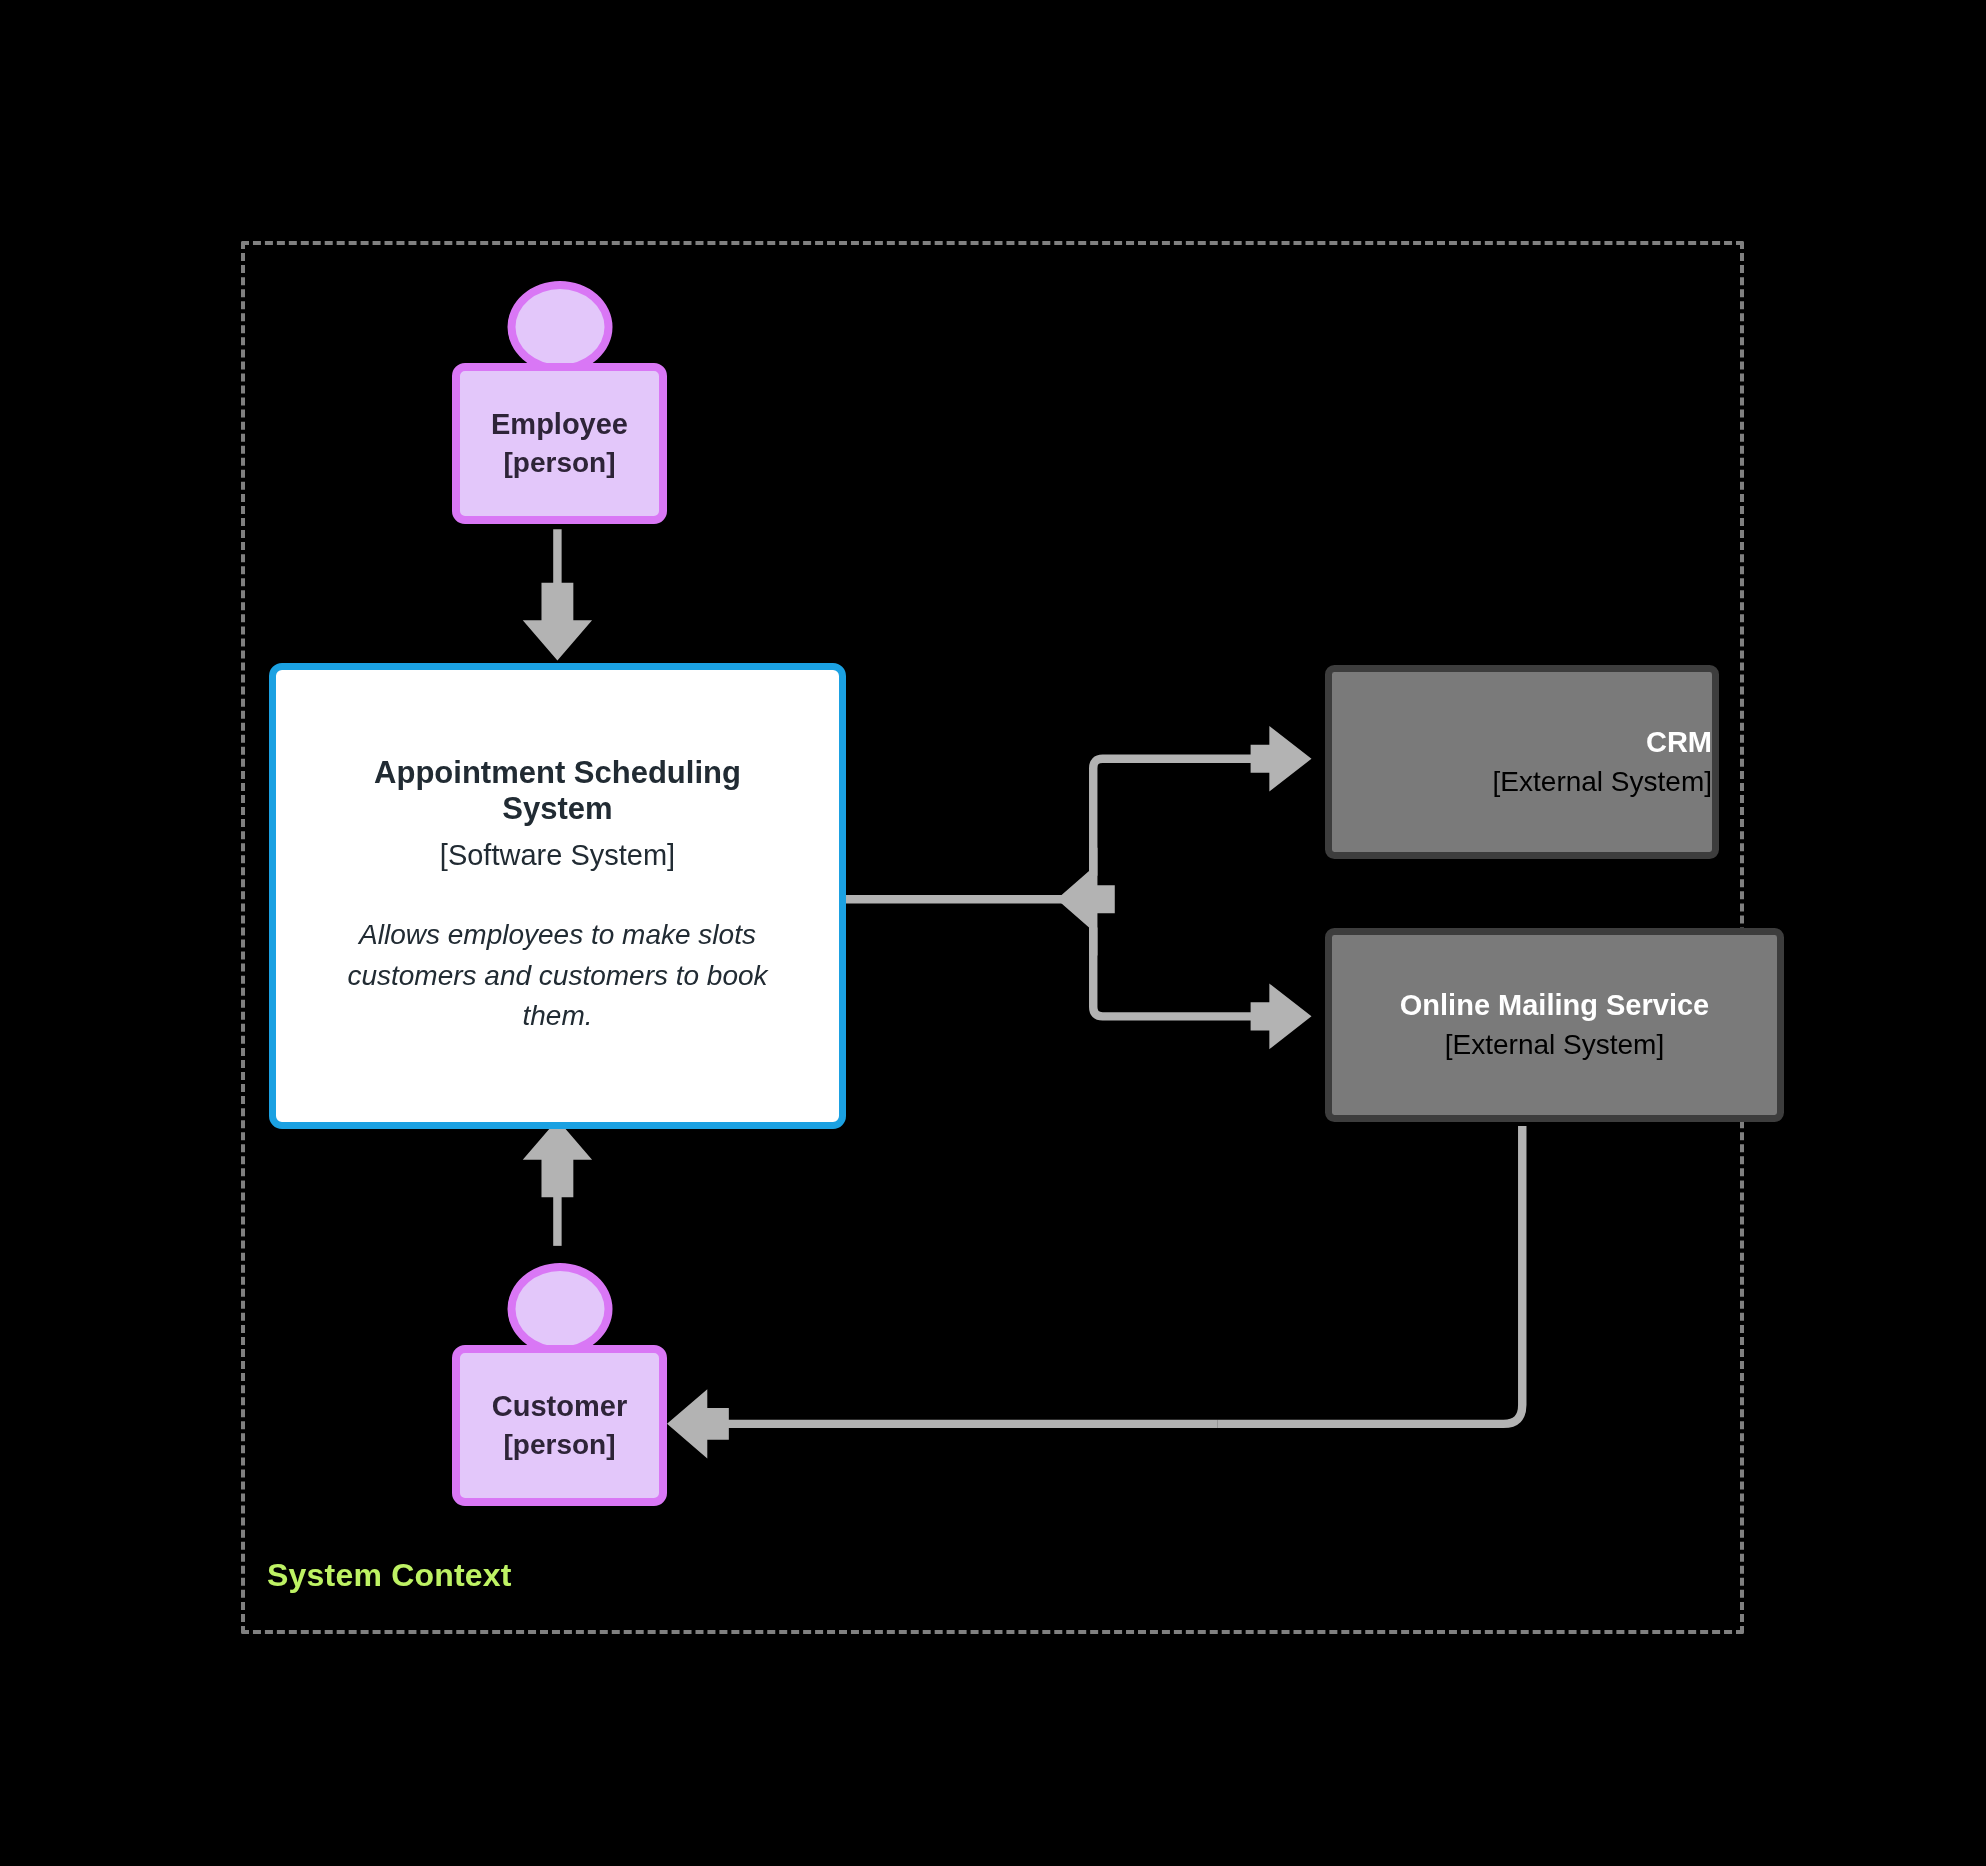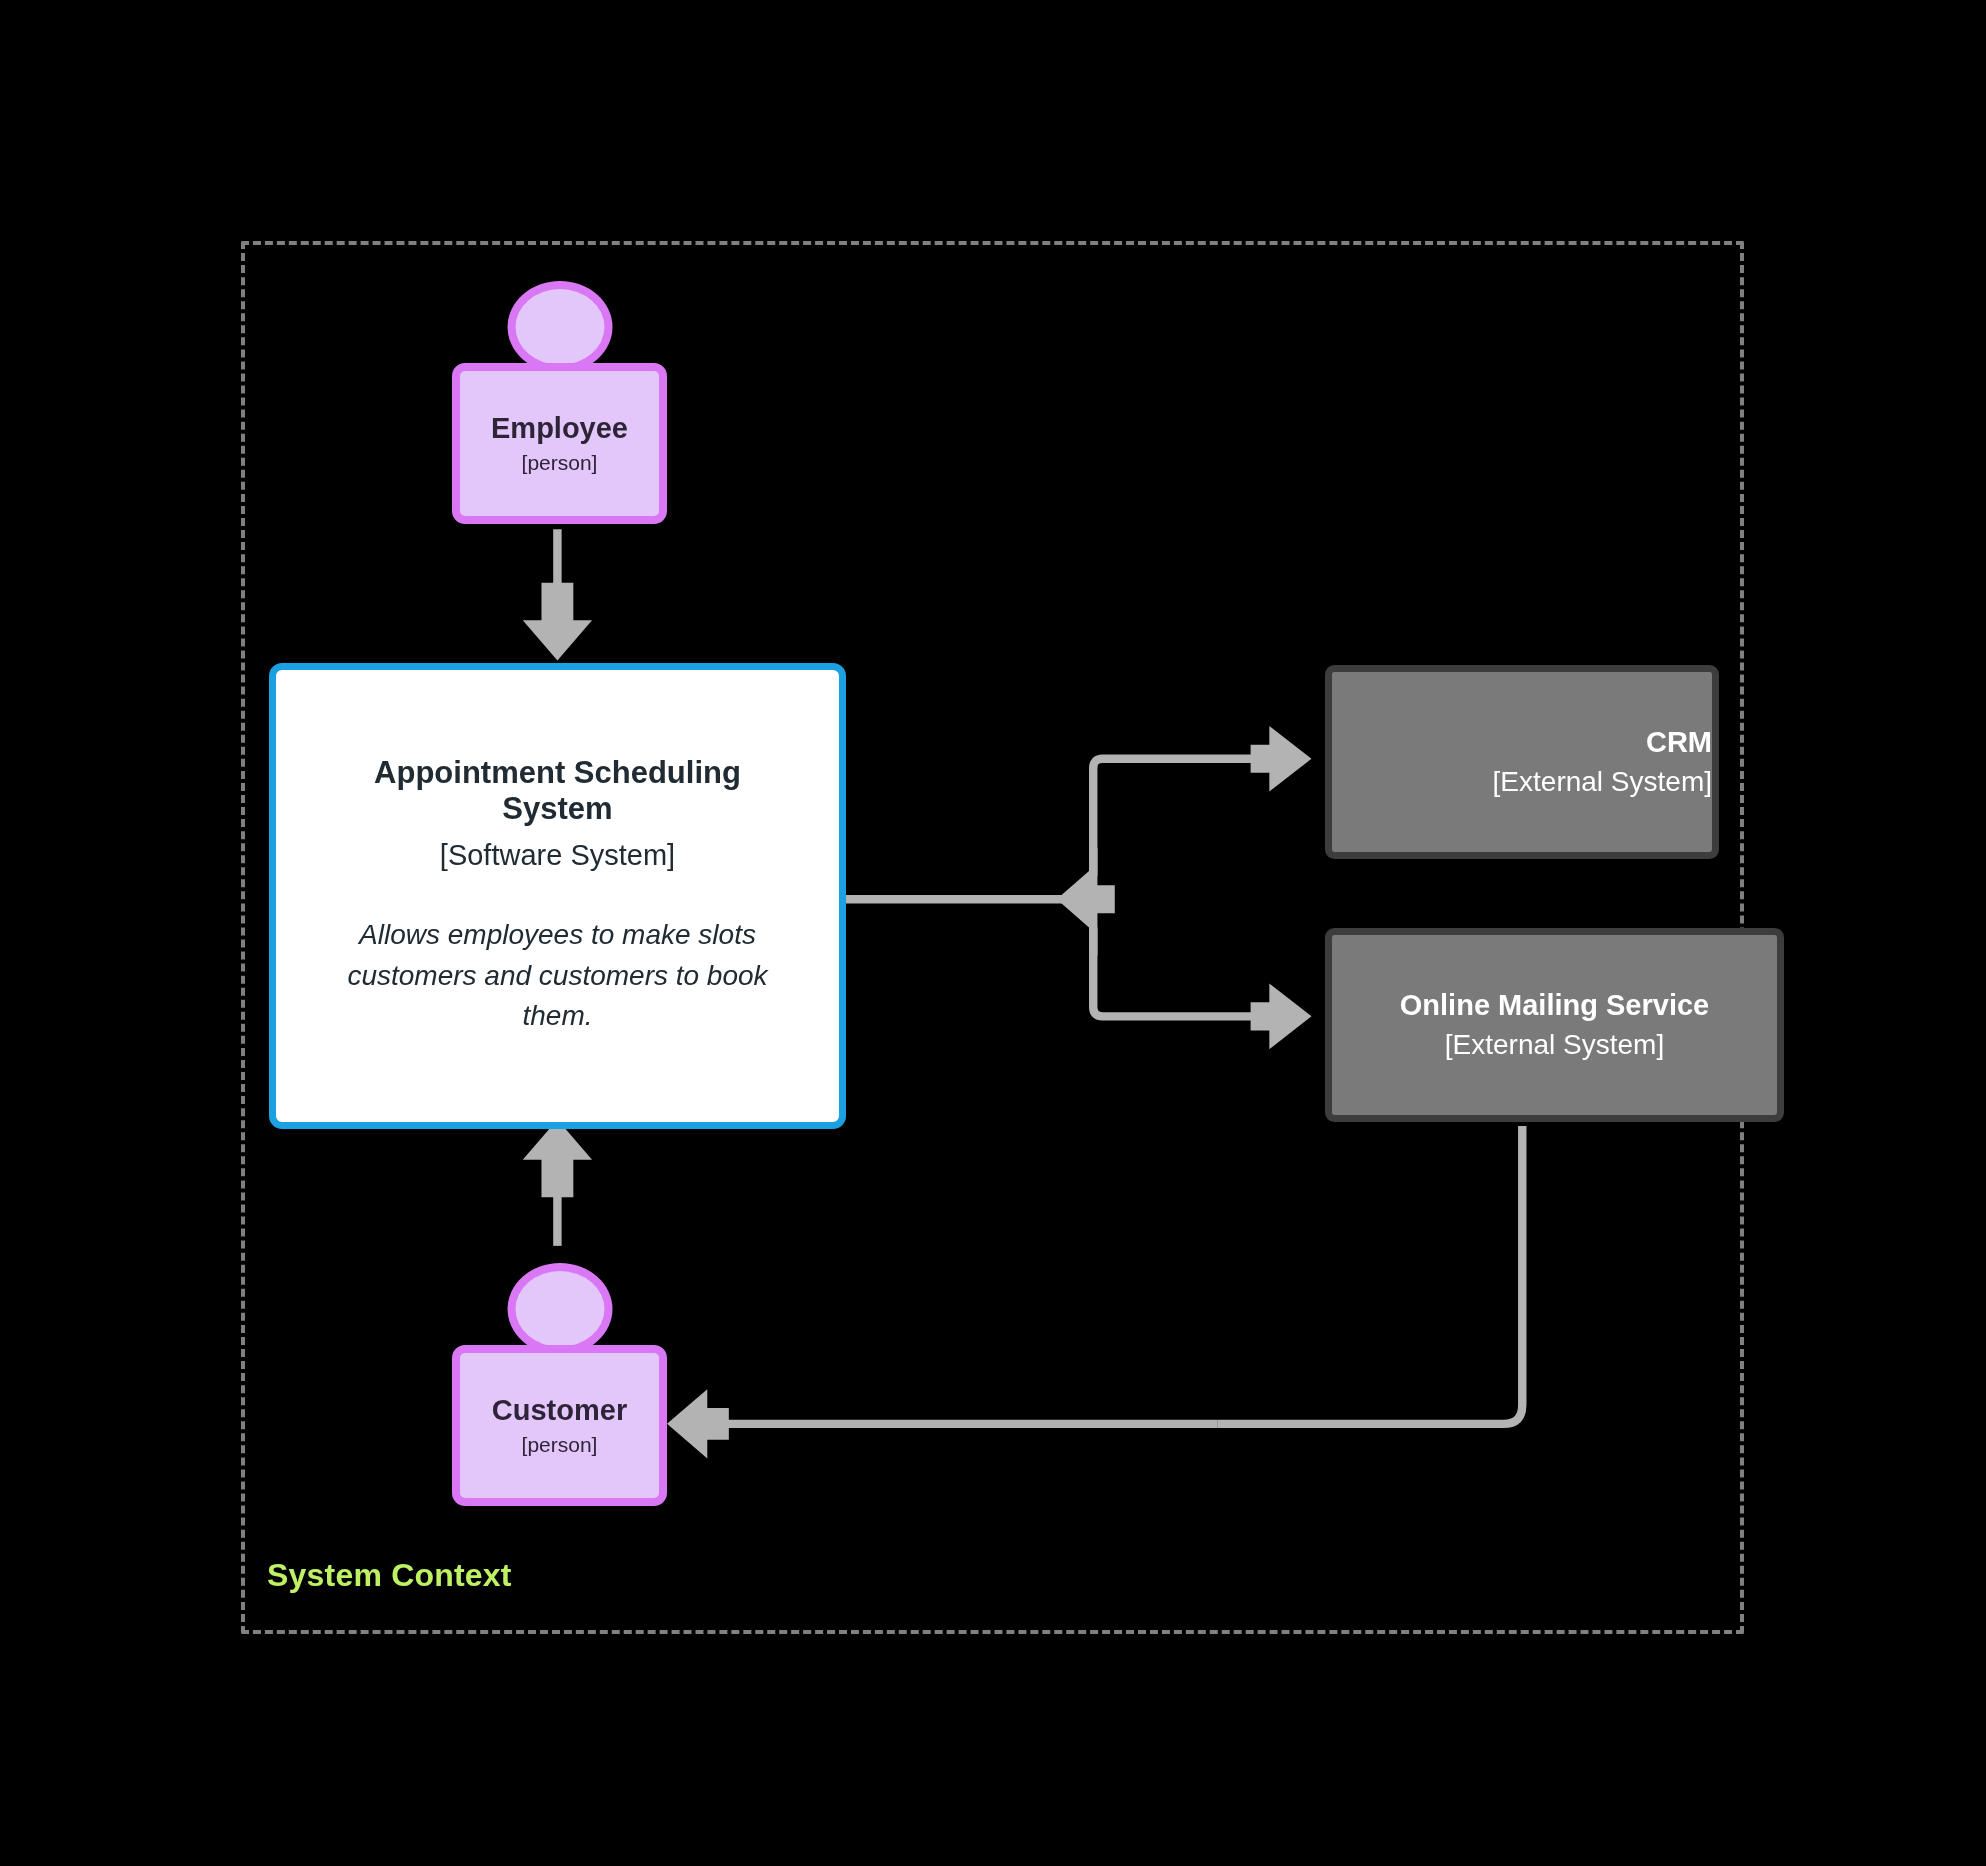--- a/index.html
+++ b/index.html
@@ -73,22 +73,22 @@
     gap: 9.4px;
     text-align: center;
   }
   .person-name {
     font-size: 29px;
     font-weight: bold;
     color: #2E2438;
     line-height: 1;
   }
   .person-type {
-    font-size: 21px;
-    font-weight: normal;
+    font-size: 28px;
+    font-weight: bold;
     color: #2E2438;
     line-height: 1;
   }
 
   
   .software-system {
     position: absolute;
     background: #ffffff;
     border: 7.5px solid #1BA1E2;
     border-radius: 13px;
@@ -134,21 +134,21 @@
     text-align: center;
   }
   .ext-name {
     font-size: 29px;
     font-weight: bold;
     color: #FFFFFF;
     line-height: 1.2;
   }
   .ext-type {
     font-size: 28px;
-    color: #ffffff;
+    color: #000000;
     line-height: 1.2;
     margin-top: 5.6px;
   }
 
   
   .edges {
     position: absolute;
     left: 0;
     top: 0;
     width: 1986px;

